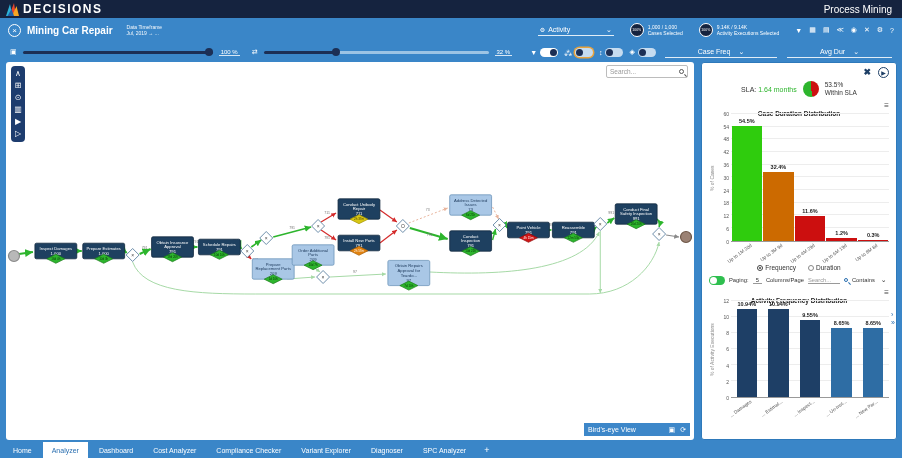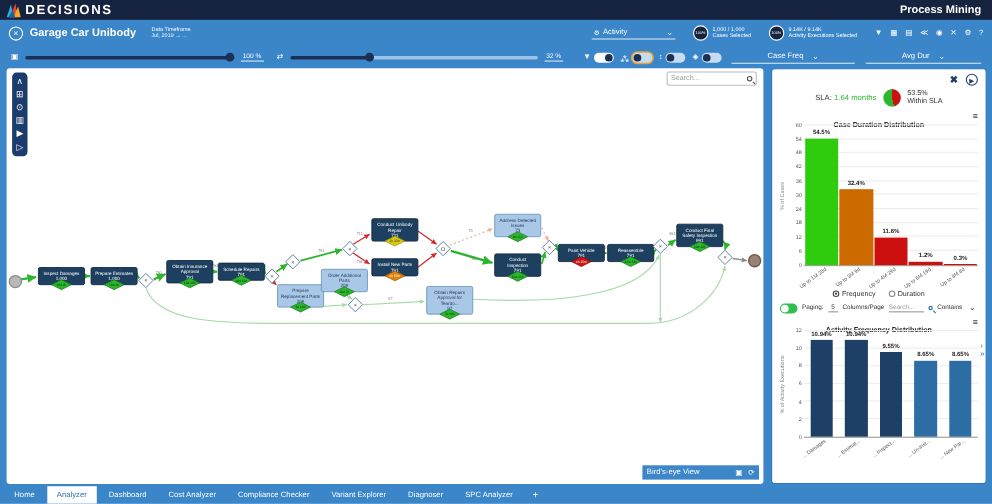--- a/index.html
+++ b/index.html
@@ -3,21 +3,21 @@
 <meta charset="utf-8">
 <style>
   * { box-sizing: border-box; margin: 0; padding: 0; }
   html,body { width:902px; height:458px; overflow:hidden; }
   body { font-family:"Liberation Sans", sans-serif; background:#3a86c8; position:relative; }
 
   
   .topbar { height:18px; background:#15233f; display:flex; align-items:center; justify-content:space-between; padding:0 10px 0 6px; }
   .logo-wrap { display:flex; align-items:center; gap:4px; }
   .logo-text { color:#fff; font-weight:bold; font-size:12px; letter-spacing:1.5px; }
-  .app-title { color:#fff; font-size:10px;font-weight:bold; }
+  .app-title { color:#fff; font-size:10px; }
 
   
   .subbar { height:24px; display:flex; align-items:center; color:#fff; padding:0 8px; gap:6px; }
   .close-pill { width:13px; height:13px; border:1px solid #fff; border-radius:50%; display:flex; align-items:center; justify-content:center; font-size:8px; cursor:pointer; flex:0 0 auto; }
   .project-name { font-size:10px; font-weight:bold; white-space:nowrap; }
   .timeframe { font-size:5px; line-height:1.25; margin-left:8px; opacity:.95; }
   .sub-spacer { flex:1; }
   .activity-select { display:flex; align-items:center; gap:3px; border-bottom:1px solid rgba(255,255,255,.85); width:76px; font-size:7px; padding:1px 2px; justify-content:space-between; margin-right:10px; }
   .sel-left { display:flex; gap:3px; align-items:center; }
   .badge-group { display:flex; align-items:center; gap:4px; margin-right:10px; }
@@ -111,21 +111,21 @@
       <polygon points="6,13 10.5,3 13,13" fill="#f5a623"></polygon>
       <polygon points="1.5,13 5.5,6 8,13" fill="#1f5fa8"></polygon>
     </svg>
     <span class="logo-text">DECISIONS</span>
   </div>
   <span class="app-title">Process Mining</span>
 </div>
 
 <div class="subbar">
   <span class="close-pill">×</span>
-  <span class="project-name">Garage Car Unibody</span>
+  <span class="project-name">Mining Car Repair</span>
   <div class="timeframe">
     <div>Data Timeframe</div>
     <div>Jul, 2019 → ...</div>
   </div>
   <div class="sub-spacer"></div>
   <div class="activity-select">
     <span class="sel-left">
       <span style="font-size:6px;">⚙</span>
       <span>Activity</span>
     </span>

